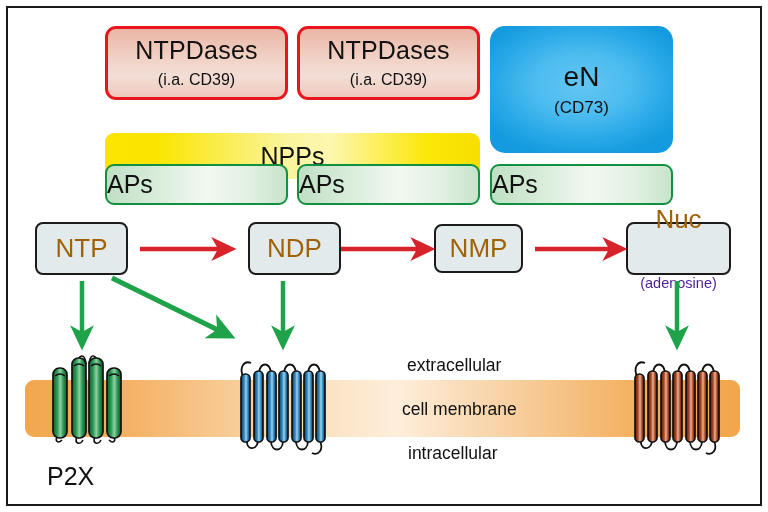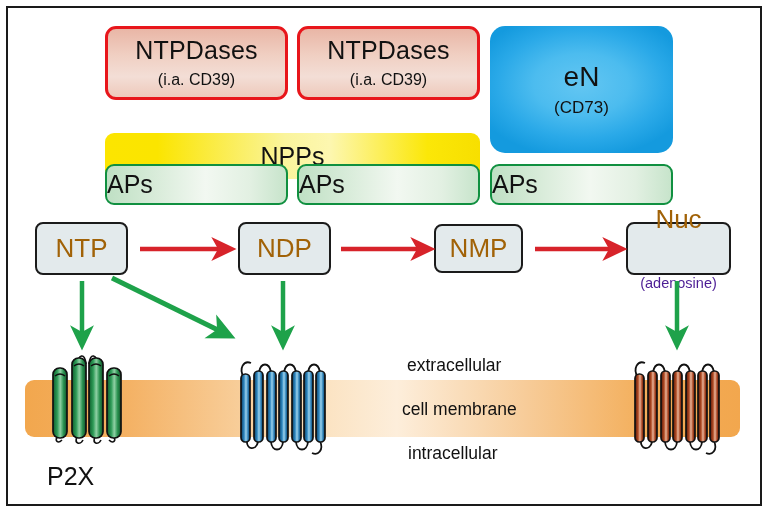--- a/index.html
+++ b/index.html
@@ -81,21 +81,21 @@
   <div class="abs aps" style="left:297px;top:164px;width:183px;height:41px;">
     <div class="main">APs</div>
   </div>
   <div class="abs aps" style="left:490px;top:164px;width:183px;height:41px;">
     <div class="main">APs</div>
   </div>
 
   <div class="abs nuc-box" style="left:35px;top:222px;width:93px;height:53px;">
     <div class="main">NTP</div>
   </div>
-  <div class="abs nuc-box" style="left:238px;top:222px;width:93px;height:53px;">
+  <div class="abs nuc-box" style="left:248px;top:222px;width:93px;height:53px;">
     <div class="main">NDP</div>
   </div>
   <div class="abs nuc-box" style="left:434px;top:224px;width:89px;height:49px;">
     <div class="main">NMP</div>
   </div>
   <div class="abs nuc-box" style="left:626px;top:222px;width:105px;height:53px;gap:43px;">
     <div class="main">Nuc</div>
     <div class="sub">(adenosine)</div>
   </div>
 

